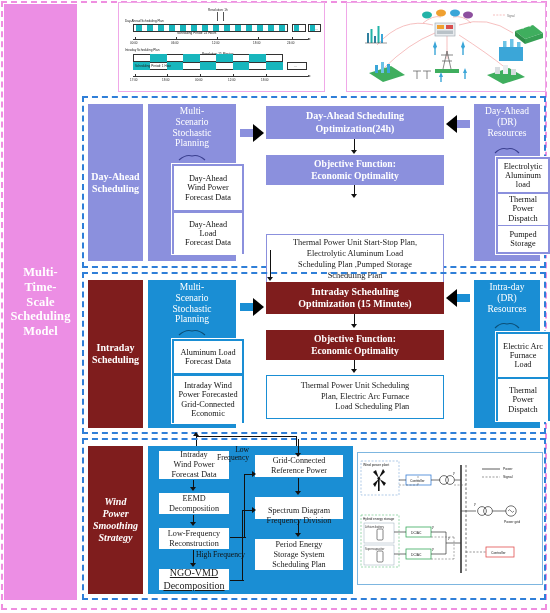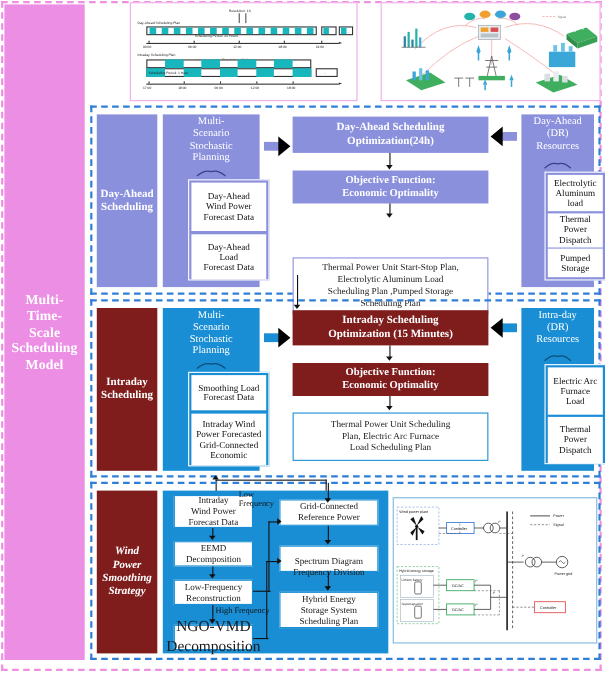--- a/index.html
+++ b/index.html
@@ -100,21 +100,21 @@
   .conn-h{height:1.4px;}
   .conn-v{width:1.4px;}
   .conn-head-d{position:absolute;width:0;height:0;border-left:3.4px solid transparent;
       border-right:3.4px solid transparent;border-top:4.6px solid #111;}
   .conn-head-r{position:absolute;width:0;height:0;border-top:3.4px solid transparent;
       border-bottom:3.4px solid transparent;border-left:4.6px solid #111;}
   .conn-head-u{position:absolute;width:0;height:0;border-left:3.4px solid transparent;
       border-right:3.4px solid transparent;border-bottom:4.6px solid #111;}
 
   .edge-lbl{position:absolute;font-size:8px;color:#111;white-space:nowrap;
-      background:transparent;}
+      background:transparent;text-align:right;}
 
   
   #circuit-figure{position:absolute;left:357px;top:452px;width:186px;height:133px;
       border:1px solid #7db6e0;background:#fff;box-sizing:border-box;overflow:hidden;}
 </style>
 </head>
 <body>
 
 <div id="outer-frame"></div>
 
@@ -406,21 +406,21 @@
     <div class="group-head">
       <div>Multi-</div>
       <div>Scenario</div>
       <div>Stochastic</div>
       <div>Planning</div>
     </div>
     <svg class="wave-ico" style="left:30px;top:48px;" width="28" height="8" viewBox="0 0 28 8">
       <path d="M1 7 Q8 1 14 3 Q20 1 27 7" fill="none" class="wave" stroke-width="1.1"></path>
     </svg>
     <div class="inner-wrap" style="left:7px;top:58px;width:74px;height:86px;">
-      <div class="inner-item" style="height:32px;white-space:pre-line;">Smoothing Load
+      <div class="inner-item" style="height:32px;white-space:pre-line;">Aluminum Load
 Forecast Data</div>
       <div style="height:3px;"></div>
       <div class="inner-item" style="height:47px;white-space:pre-line;">Intraday Wind
 Power Forecasted
 Grid-Connected
 Economic</div>
     </div>
   </div>
 
   <div class="barrow" style="left:156px;top:24px;width:24px;height:18px;">
@@ -436,21 +436,21 @@
   <div class="conn-head-d" style="left:267.3px;top:50px;"></div>
 
   <div class="blk blk-fill" style="left:182px;top:56px;width:178px;height:30px;font-size:9.6px;line-height:1.25;">
     <span style="white-space:pre-line;">Objective Function:
 Economic Optimality</span>
   </div>
   <div class="conn conn-v" style="left:270px;top:86px;height:10px;"></div>
   <div class="conn-head-d" style="left:267.3px;top:95px;"></div>
 
   <div class="blk blk-white" style="left:182px;top:101px;width:178px;height:44px;font-size:8.4px;line-height:1.3;">
-    <span style="white-space:pre-line;">Thermal Power Unit Scheduling
+    <span style="white-space:pre-line;text-align:right;">Thermal Power Unit Scheduling
 Plan, Electric Arc Furnace
 Load Scheduling Plan</span>
   </div>
 
   <div class="barrow" style="left:362px;top:15px;width:24px;height:18px;">
     <div class="arrow-body" style="left:10px;top:5px;width:14px;height:8px;"></div>
     <div class="arrow-head-l" style="left:0;top:0;border-right:11px solid;"></div>
   </div>
 
   <div class="group" style="left:390px;top:6px;width:66px;height:148px;">
@@ -504,41 +504,41 @@
   <div class="conn-head-d" style="left:106.3px;top:82px;"></div>
 
   <div class="blk blk-white" style="left:74px;top:87px;width:72px;height:23px;font-size:8.2px;line-height:1.22;">
     <span style="white-space:pre-line;">Low-Frequency
 Reconstruction</span>
   </div>
   <div class="conn conn-v" style="left:109px;top:110px;height:14px;"></div>
   <div class="conn-head-d" style="left:106.3px;top:123px;"></div>
   <div class="edge-lbl" style="left:112px;top:110px;font-size:7.6px;">High Frequency</div>
 
-  <div class="blk blk-white" style="left:74px;top:128px;width:72px;height:23px;font-size:14px;line-height:1.22;">
+  <div class="blk blk-white" style="left:74px;top:128px;width:72px;height:23px;font-size:10px;line-height:1.22;text-decoration:underline;">
     <span style="white-space:pre-line;">NGO-VMD
 Decomposition</span>
   </div>
 
   <div class="blk blk-white" style="left:170px;top:14px;width:90px;height:24px;font-size:8.2px;line-height:1.22;">
     <span style="white-space:pre-line;">Grid-Connected
 Reference Power</span>
   </div>
   <div class="conn conn-v" style="left:214px;top:38px;height:14px;"></div>
   <div class="conn-head-d" style="left:211.3px;top:51px;"></div>
 
   <div class="blk blk-white" style="left:170px;top:56px;width:90px;height:24px;font-size:8.2px;line-height:1.22;">
     <span style="white-space:pre-line;margin-top:16px;">Spectrum Diagram
 Frequency Division</span>
   </div>
   <div class="conn conn-v" style="left:214px;top:80px;height:14px;"></div>
   <div class="conn-head-d" style="left:211.3px;top:93px;"></div>
 
   <div class="blk blk-white" style="left:170px;top:98px;width:90px;height:33px;font-size:8.2px;line-height:1.22;">
-    <span style="white-space:pre-line;">Hybrid Energy
+    <span style="white-space:pre-line;">Period Energy
 Storage System
 Scheduling Plan</span>
   </div>
 
   <div class="conn conn-h" style="left:146px;top:97px;width:16px;"></div>
   <div class="conn conn-v" style="left:160px;top:34px;height:64px;"></div>
   <div class="conn conn-h" style="left:160px;top:34px;width:10px;"></div>
   <div class="conn-head-r" style="left:168px;top:30.6px;"></div>
   <div class="edge-lbl" style="left:133px;top:6px;font-size:7.6px;line-height:1.1;white-space:pre-line;">Low
 Frequency</div>

